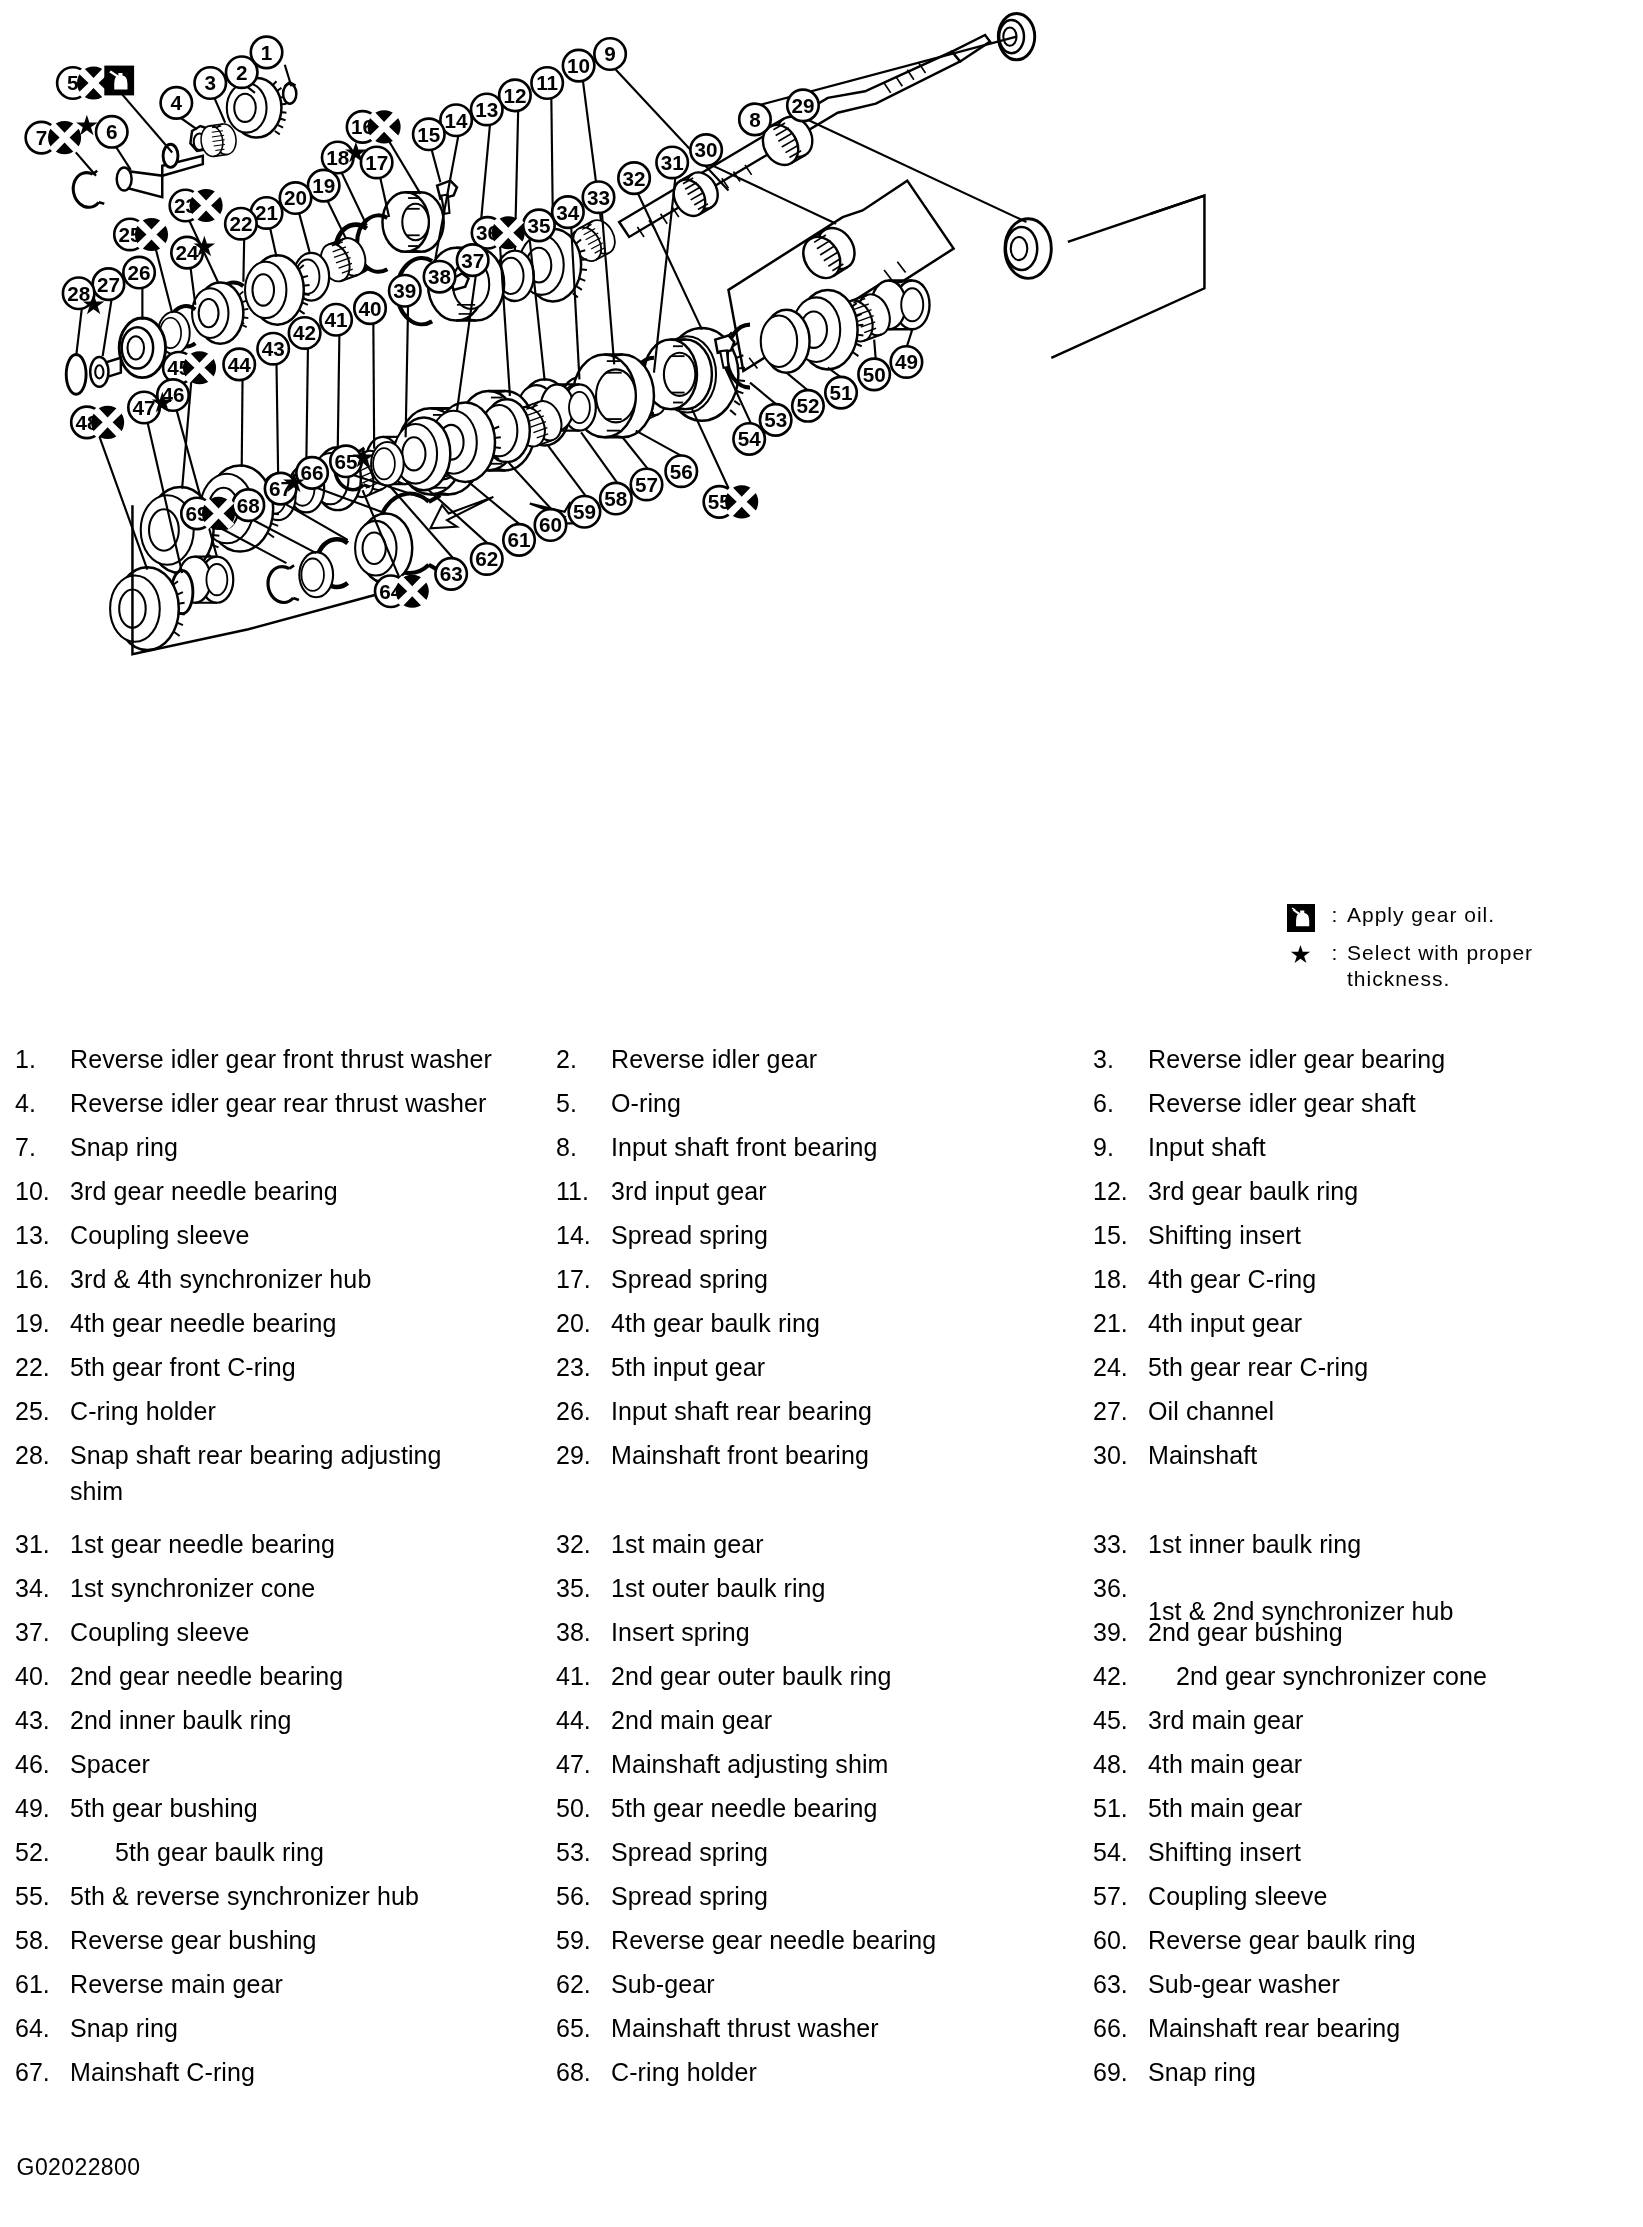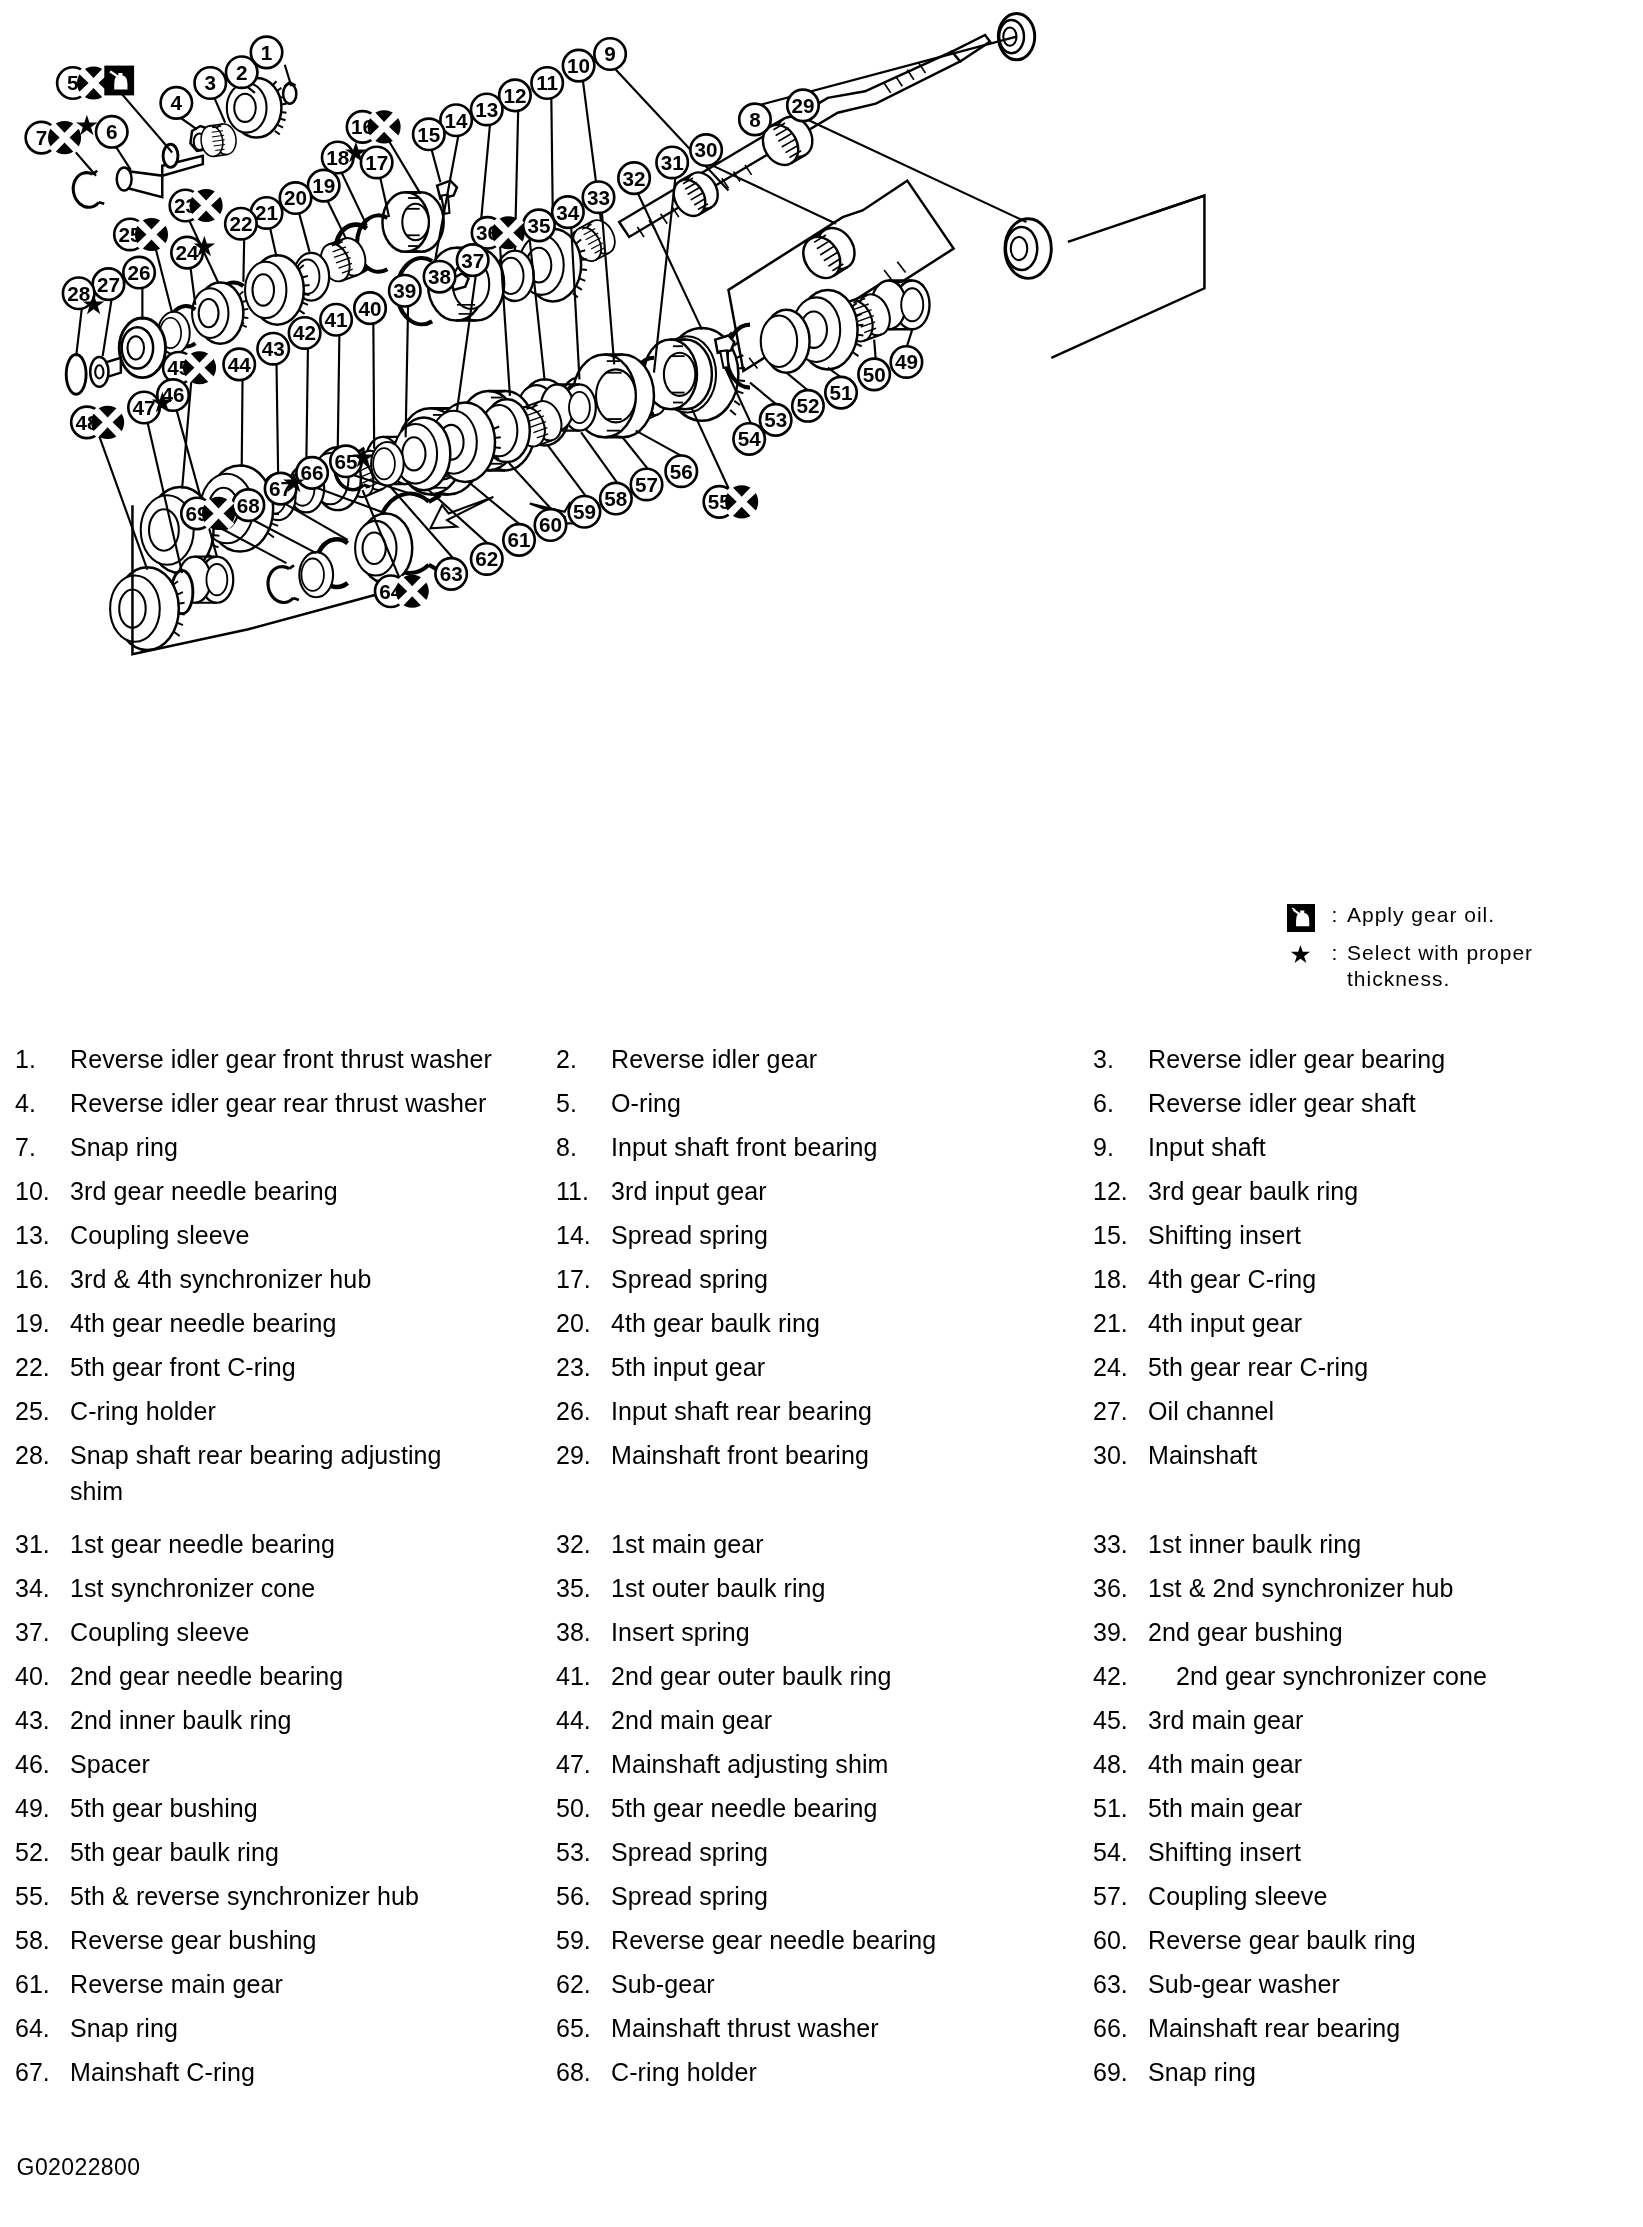--- a/index.html
+++ b/index.html
@@ -1213,21 +1213,21 @@
       <div class="parts-cell c0">
         <div class="p-num">34.</div>
         <div class="p-name" style="white-space: pre-line;">1st synchronizer cone</div>
       </div>
       <div class="parts-cell c1">
         <div class="p-num">35.</div>
         <div class="p-name" style="white-space: pre-line;">1st outer baulk ring</div>
       </div>
       <div class="parts-cell c2">
         <div class="p-num">36.</div>
-        <div class="p-name" style="white-space: pre-line;">1st &amp; 2nd synchronizer hub</div>
+        <div class="p-name" style="white-space: pre-line; margin-top: 23px;">1st &amp; 2nd synchronizer hub</div>
       </div>
     </div>
     <div class="parts-row">
       <div class="parts-cell c0">
         <div class="p-num">37.</div>
         <div class="p-name" style="white-space: pre-line;">Coupling sleeve</div>
       </div>
       <div class="parts-cell c1">
         <div class="p-num">38.</div>
         <div class="p-name" style="white-space: pre-line;">Insert spring</div>
@@ -1289,21 +1289,21 @@
         <div class="p-name" style="white-space: pre-line;">5th gear needle bearing</div>
       </div>
       <div class="parts-cell c2">
         <div class="p-num">51.</div>
         <div class="p-name" style="white-space: pre-line;">5th main gear</div>
       </div>
     </div>
     <div class="parts-row">
       <div class="parts-cell c0">
         <div class="p-num">52.</div>
-        <div class="p-name" style="white-space: pre-line;">5th gear baulk ring</div>
+        <div class="p-name" style="white-space: pre-line; margin-left: 45px;">5th gear baulk ring</div>
       </div>
       <div class="parts-cell c1">
         <div class="p-num">53.</div>
         <div class="p-name" style="white-space: pre-line;">Spread spring</div>
       </div>
       <div class="parts-cell c2">
         <div class="p-num">54.</div>
         <div class="p-name" style="white-space: pre-line;">Shifting insert</div>
       </div>
     </div>

